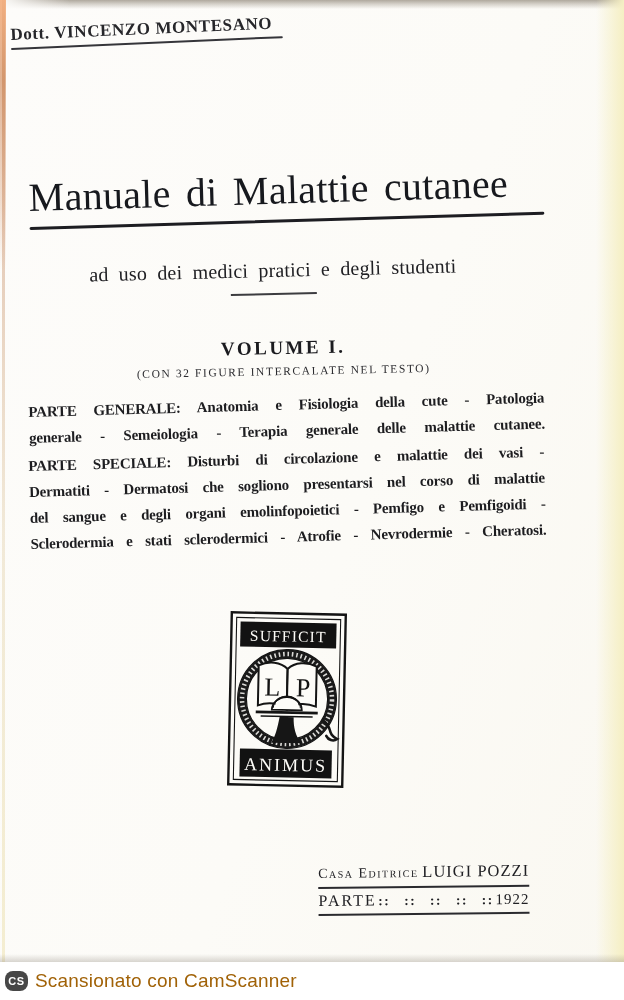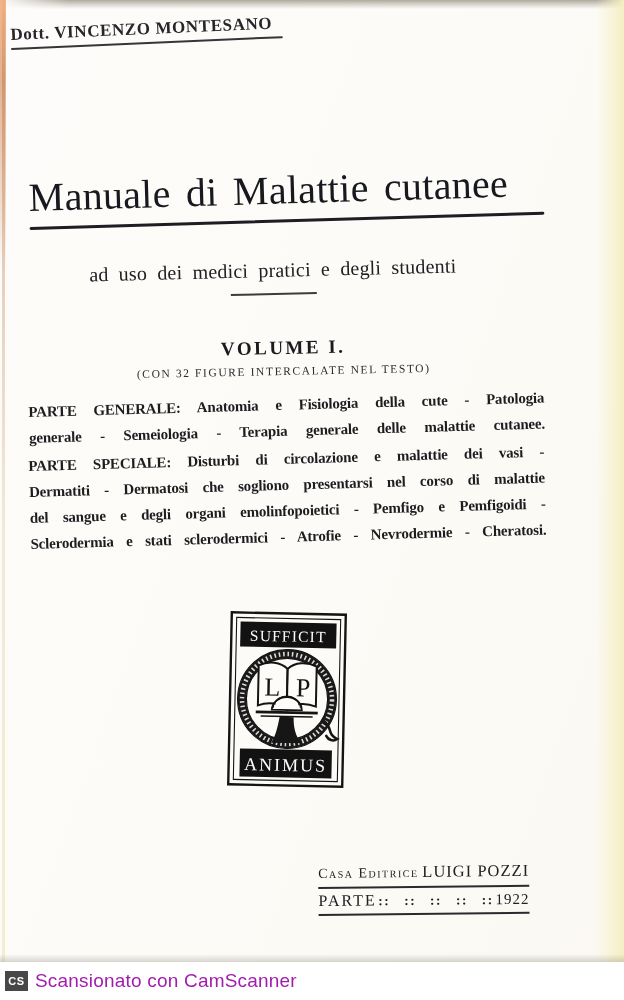--- a/index.html
+++ b/index.html
@@ -58,24 +58,24 @@
     border-bottom:2px solid #2a2a2e;padding-bottom:4px;}
   .pub-row2{margin-top:3px;}
   .pub-prefix{font-variant:small-caps;font-size:14px;letter-spacing:1.5px;}
   .pub-name{font-size:16.5px;letter-spacing:1px;}
   .pub-city{font-size:16px;letter-spacing:2px;}
   .pub-dots{font-size:13.5px;font-weight:bold;letter-spacing:1.5px;word-spacing:9px;}
   .pub-year{font-size:15px;letter-spacing:1px;}
   
   .wm-bar{position:absolute;left:0;bottom:0;width:624px;height:38px;background:#ffffff;
     display:flex;align-items:center;font-family:"Liberation Sans","DejaVu Sans",sans-serif;}
-  .wm-icon{margin-left:5px;width:23px;height:20px;border-radius:0;background:#474747;
+  .wm-icon{margin-left:5px;width:23px;height:20px;border-radius:8px;background:#474747;
     display:flex;align-items:center;justify-content:center;
     color:#fff;font-size:11px;font-weight:bold;letter-spacing:.5px;}
-  .wm-text{margin-left:7px;font-size:19px;color:#a21caf;letter-spacing:.2px;}
+  .wm-text{margin-left:7px;font-size:19px;color:#a16207;letter-spacing:.2px;}
 </style>
 </head>
 <body>
 
 <div class="page">
 
   <div class="edge-top"></div>
   <div class="edge-top-fadeL"></div>
   <div class="edge-left-line"></div>
   <div class="edge-left-orange"></div>

